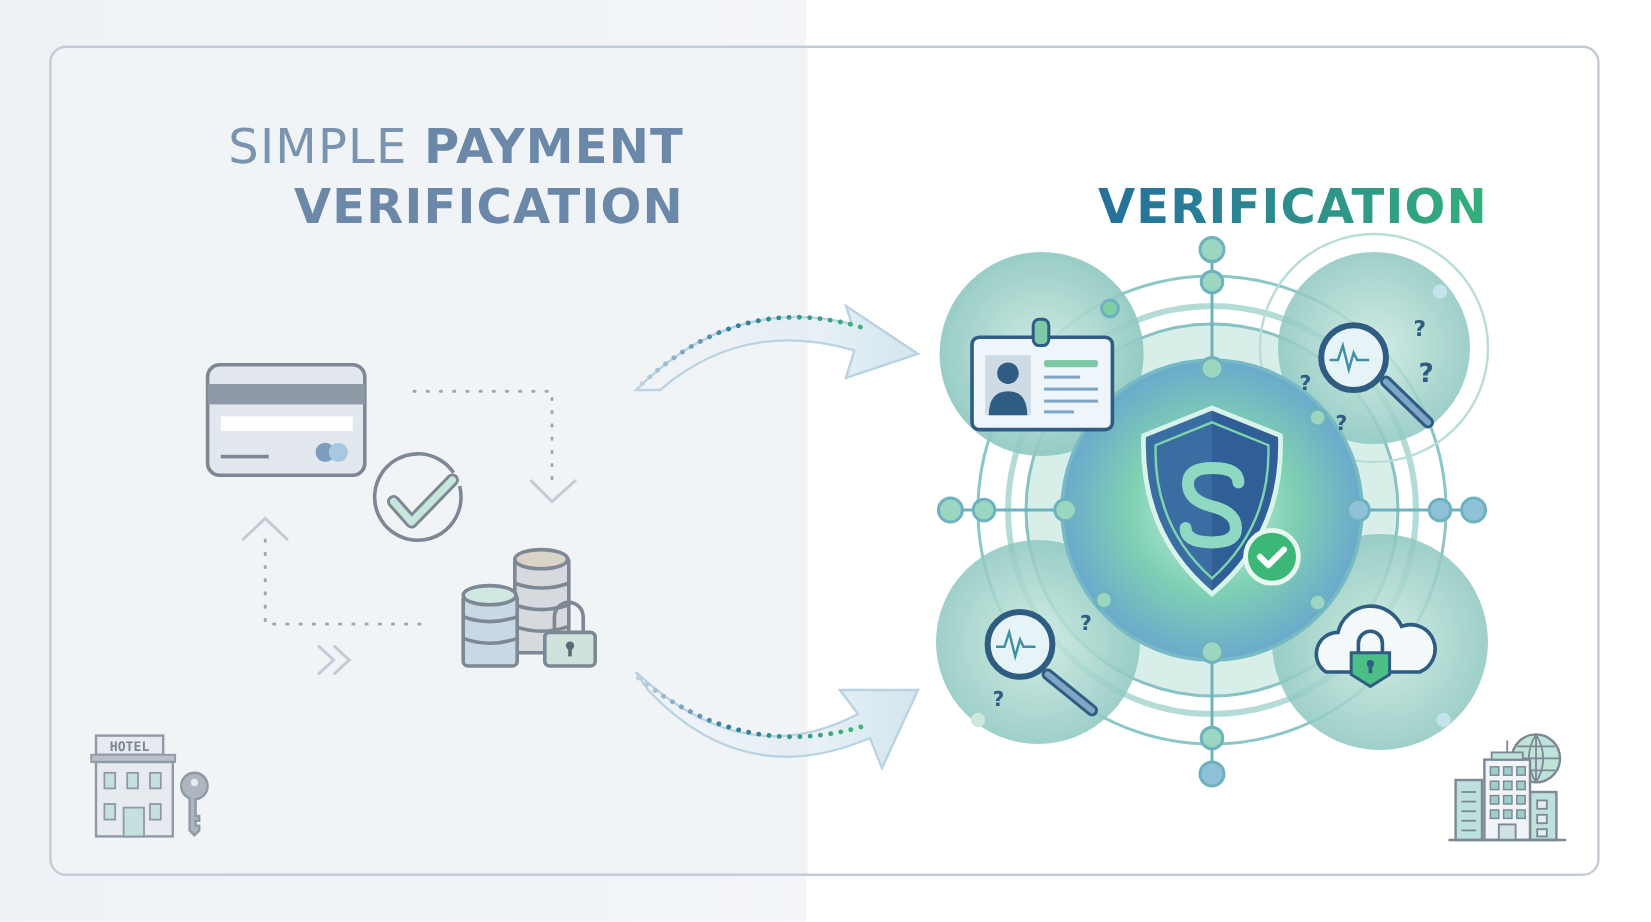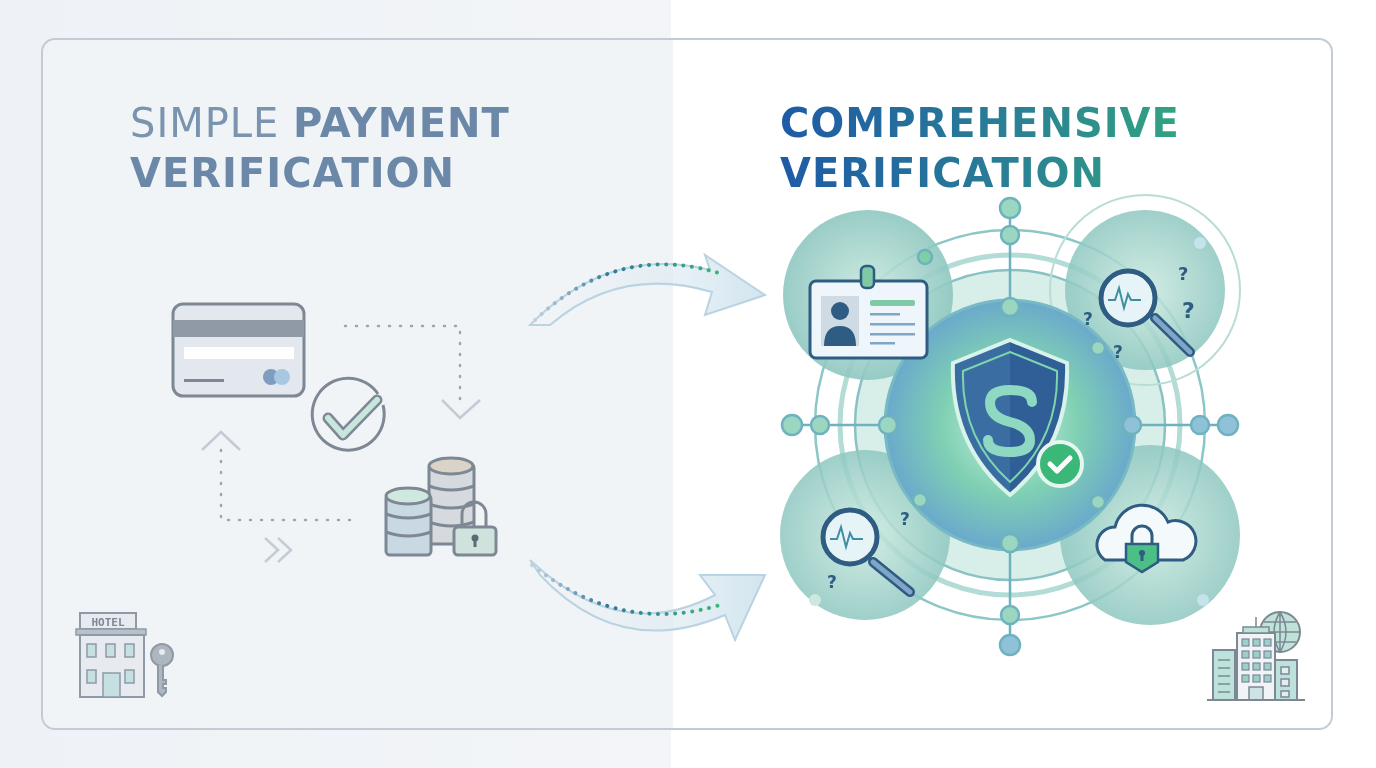--- a/index.html
+++ b/index.html
@@ -10,21 +10,21 @@
   }
   .frame {
     position:absolute; left:41px; top:38px; width:1292px; height:692px;
     border:2px solid #c3ccd6; border-radius:14px; box-sizing:border-box;
   }
   .left-panel {
     position:absolute; left:43px; top:40px; width:630px; height:688px;
     background:#f1f4f7; border-radius:12px 0 0 12px;
   }
   .title {
-    position:absolute; text-align:left; font-weight:bold; letter-spacing:1px;
+    position:absolute; text-align:right; font-weight:bold; letter-spacing:1px;
     font-size:40px; line-height:50px;
   }
   .title-left { left:130px; top:98px; width:440px; color:#6c88a8; }
   .title-left .light { font-weight:normal; color:#7a93ae; }
   .title-right {
     left:780px; top:98px; width:460px;
     background: linear-gradient(90deg, #1e5aa6 0%, #2a7f95 50%, #34b07a 100%);
     -webkit-background-clip:text; background-clip:text; color:transparent;
   }
   .abs { position:absolute; }
@@ -35,21 +35,21 @@
 
 <div class="left-panel"></div>
 <div class="frame"></div>
 
 <div class="title title-left">
   <span class="light">SIMPLE </span><span>PAYMENT</span><br>
   <span>VERIFICATION</span>
 </div>
 
 <div class="title title-right">
-  <span>COMPREHENSIVE</span><br>
+  <br>
   <span>VERIFICATION</span>
 </div>
 
 <svg class="abs" style="left:150px;top:290px" width="360" height="290">
 
   <g>
     <rect x="23" y="14" width="131" height="92" rx="10" fill="#e3e8ee" stroke="#7d8894" stroke-width="3"></rect>
     <rect x="23" y="30" width="131" height="17" fill="#8f9aa6"></rect>
     <rect x="34" y="57" width="110" height="12" fill="#ffffff"></rect>
     <rect x="34" y="89" width="40" height="3" fill="#7d8894"></rect>

